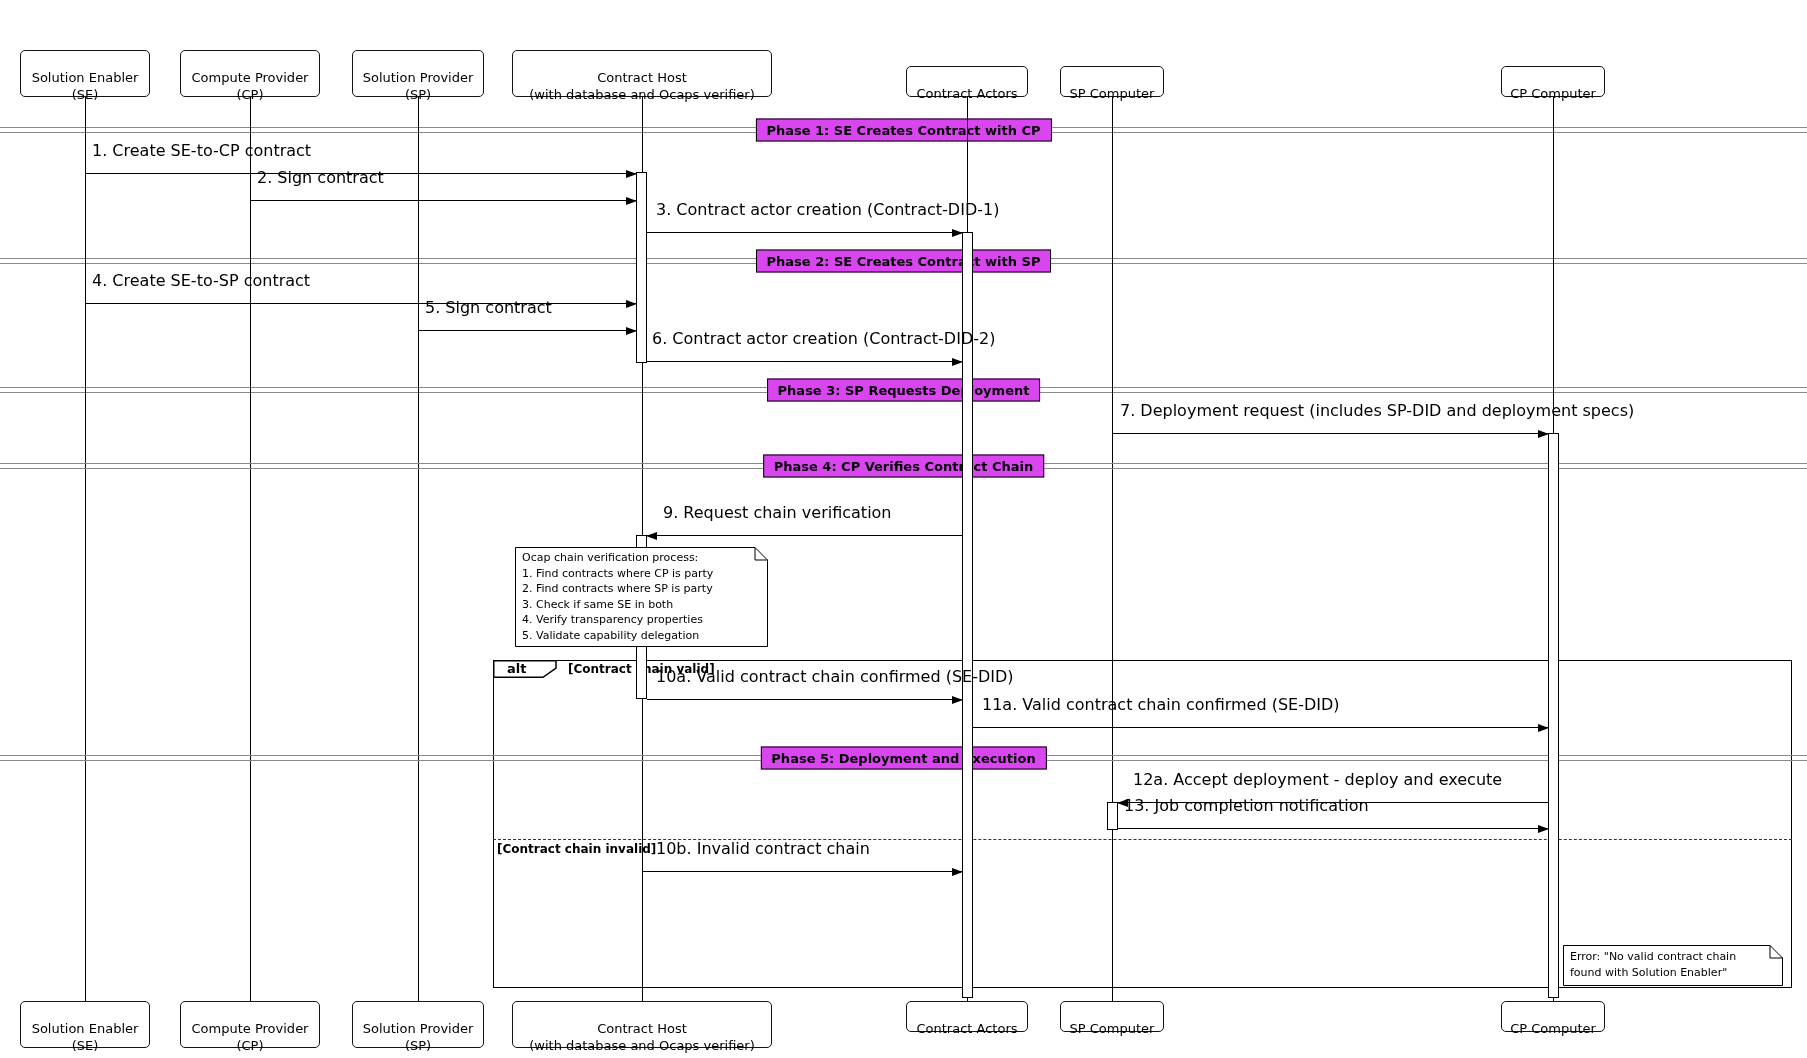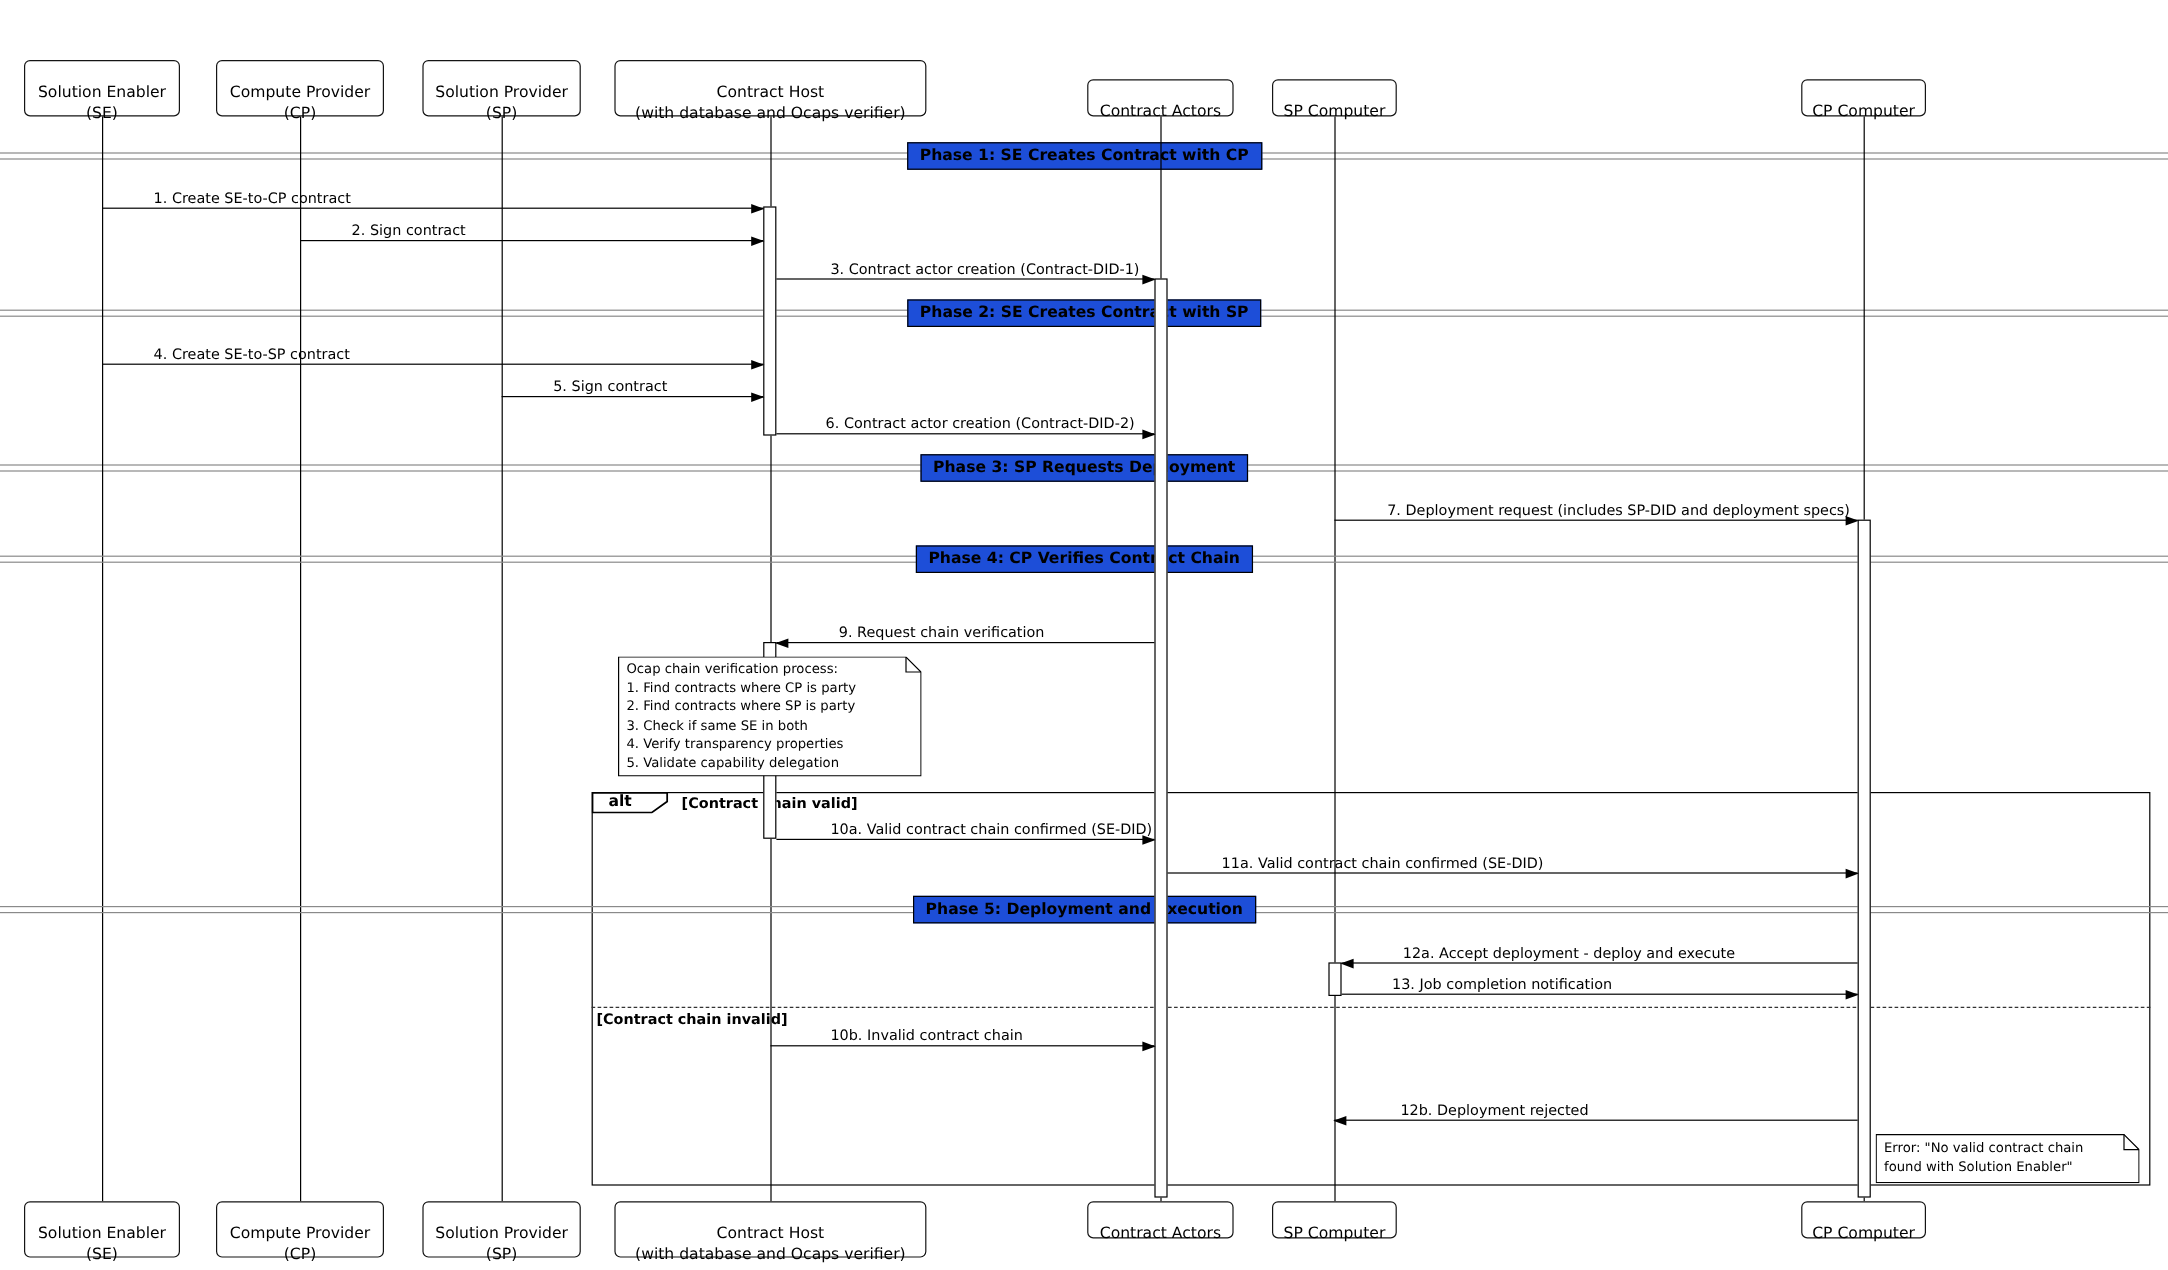--- a/index.html
+++ b/index.html
@@ -6,31 +6,31 @@
   .diagram{position:relative;width:1807px;height:1058px;background:#fff;
            font-family:"DejaVu Sans",sans-serif;color:#000;overflow:hidden;}
   .title{position:absolute;left:0;top:10px;width:1807px;text-align:center;
          font-size:21px;font-weight:bold;letter-spacing:0.2px;}
   .lifeline{position:absolute;top:97px;height:904px;width:0;border-left:1px solid #000;}
   
   .divider{position:absolute;left:0;width:1807px;height:0;}
   .divider-lines{position:absolute;left:0;top:-3px;width:100%;height:4px;
                  border-top:1px solid #8a8a8a;border-bottom:1px solid #8a8a8a;}
   .divider-box{position:absolute;left:50%;top:0;transform:translate(-50%,-50%);
-               background:#1d4ed8;border:1.5px solid #000;padding:3px 10px;
+               background:#d946ef;border:1.5px solid #000;padding:3px 10px;
                font-size:13px;font-weight:bold;white-space:nowrap;}
   
   .pbox{position:absolute;background:#fff;border:1.5px solid #141414;border-radius:5px;
         display:flex;align-items:center;justify-content:center;box-sizing:border-box;}
   .plabel{font-size:13px;text-align:center;white-space:pre-line;line-height:17px;padding:0 4px;margin-top:24px;}
   
   .act{position:absolute;width:11px;background:#fff;border:1px solid #000;box-sizing:border-box;}
   
   .msg{position:absolute;height:18px;border-bottom:1px solid #000;}
-  .msg-label{position:absolute;bottom:1px;font-size:12px;white-space:nowrap;margin-left:36px;}
+  .msg-label{position:absolute;bottom:13px;font-size:16px;white-space:nowrap;}
   .msg.right::after{content:"";position:absolute;right:-1px;bottom:-5px;width:0;height:0;
         border-left:11px solid #000;border-top:4.5px solid transparent;border-bottom:4.5px solid transparent;}
   .msg.left::before{content:"";position:absolute;left:-1px;bottom:-5px;width:0;height:0;
         border-right:11px solid #000;border-top:4.5px solid transparent;border-bottom:4.5px solid transparent;}
   
   .alt-frame{position:absolute;left:493px;top:660px;width:1299px;height:328px;
              border:1.5px solid #000;box-sizing:border-box;background:transparent;}
   .alt-pentagon{position:absolute;left:493px;top:660px;}
   .alt-op{position:absolute;left:507px;top:660px;height:17px;line-height:17px;
           font-size:13px;font-weight:bold;}
@@ -123,23 +123,20 @@
     <span class="msg-label" style="left:9px">11a. Valid contract chain confirmed (SE-DID)</span>
   </div>
   <div class="msg left" style="left:1118px;top:784px;width:430px">
     <span class="msg-label" style="left:15px">12a. Accept deployment - deploy and execute</span>
   </div>
   <div class="msg right" style="left:1118px;top:810px;width:430px">
     <span class="msg-label" style="left:6px">13. Job completion notification</span>
   </div>
   <div class="msg right" style="left:642px;top:853px;width:320px">
     <span class="msg-label" style="left:14px">10b. Invalid contract chain</span>
-  </div>
-  <div class="msg left" style="left:1112px;top:915px;width:436px">
-    <span class="msg-label" style="left:19px">12b. Deployment rejected</span>
   </div>
 
   <div class="note-wrap" style="left:515px;top:547px;width:253px;height:100px">
     <svg width="253" height="100" viewBox="0 0 253 100">
       <path d="M0.5,0.5 L240,0.5 L252.5,13 L252.5,99.5 L0.5,99.5 Z" fill="#ffffff" stroke="#000000" stroke-width="1"></path>
       <path d="M240,0.5 L240,13 L252.5,13" fill="none" stroke="#000000" stroke-width="1"></path>
     </svg>
     <div class="note-text">Ocap chain verification process:
 1. Find contracts where CP is party
 2. Find contracts where SP is party

